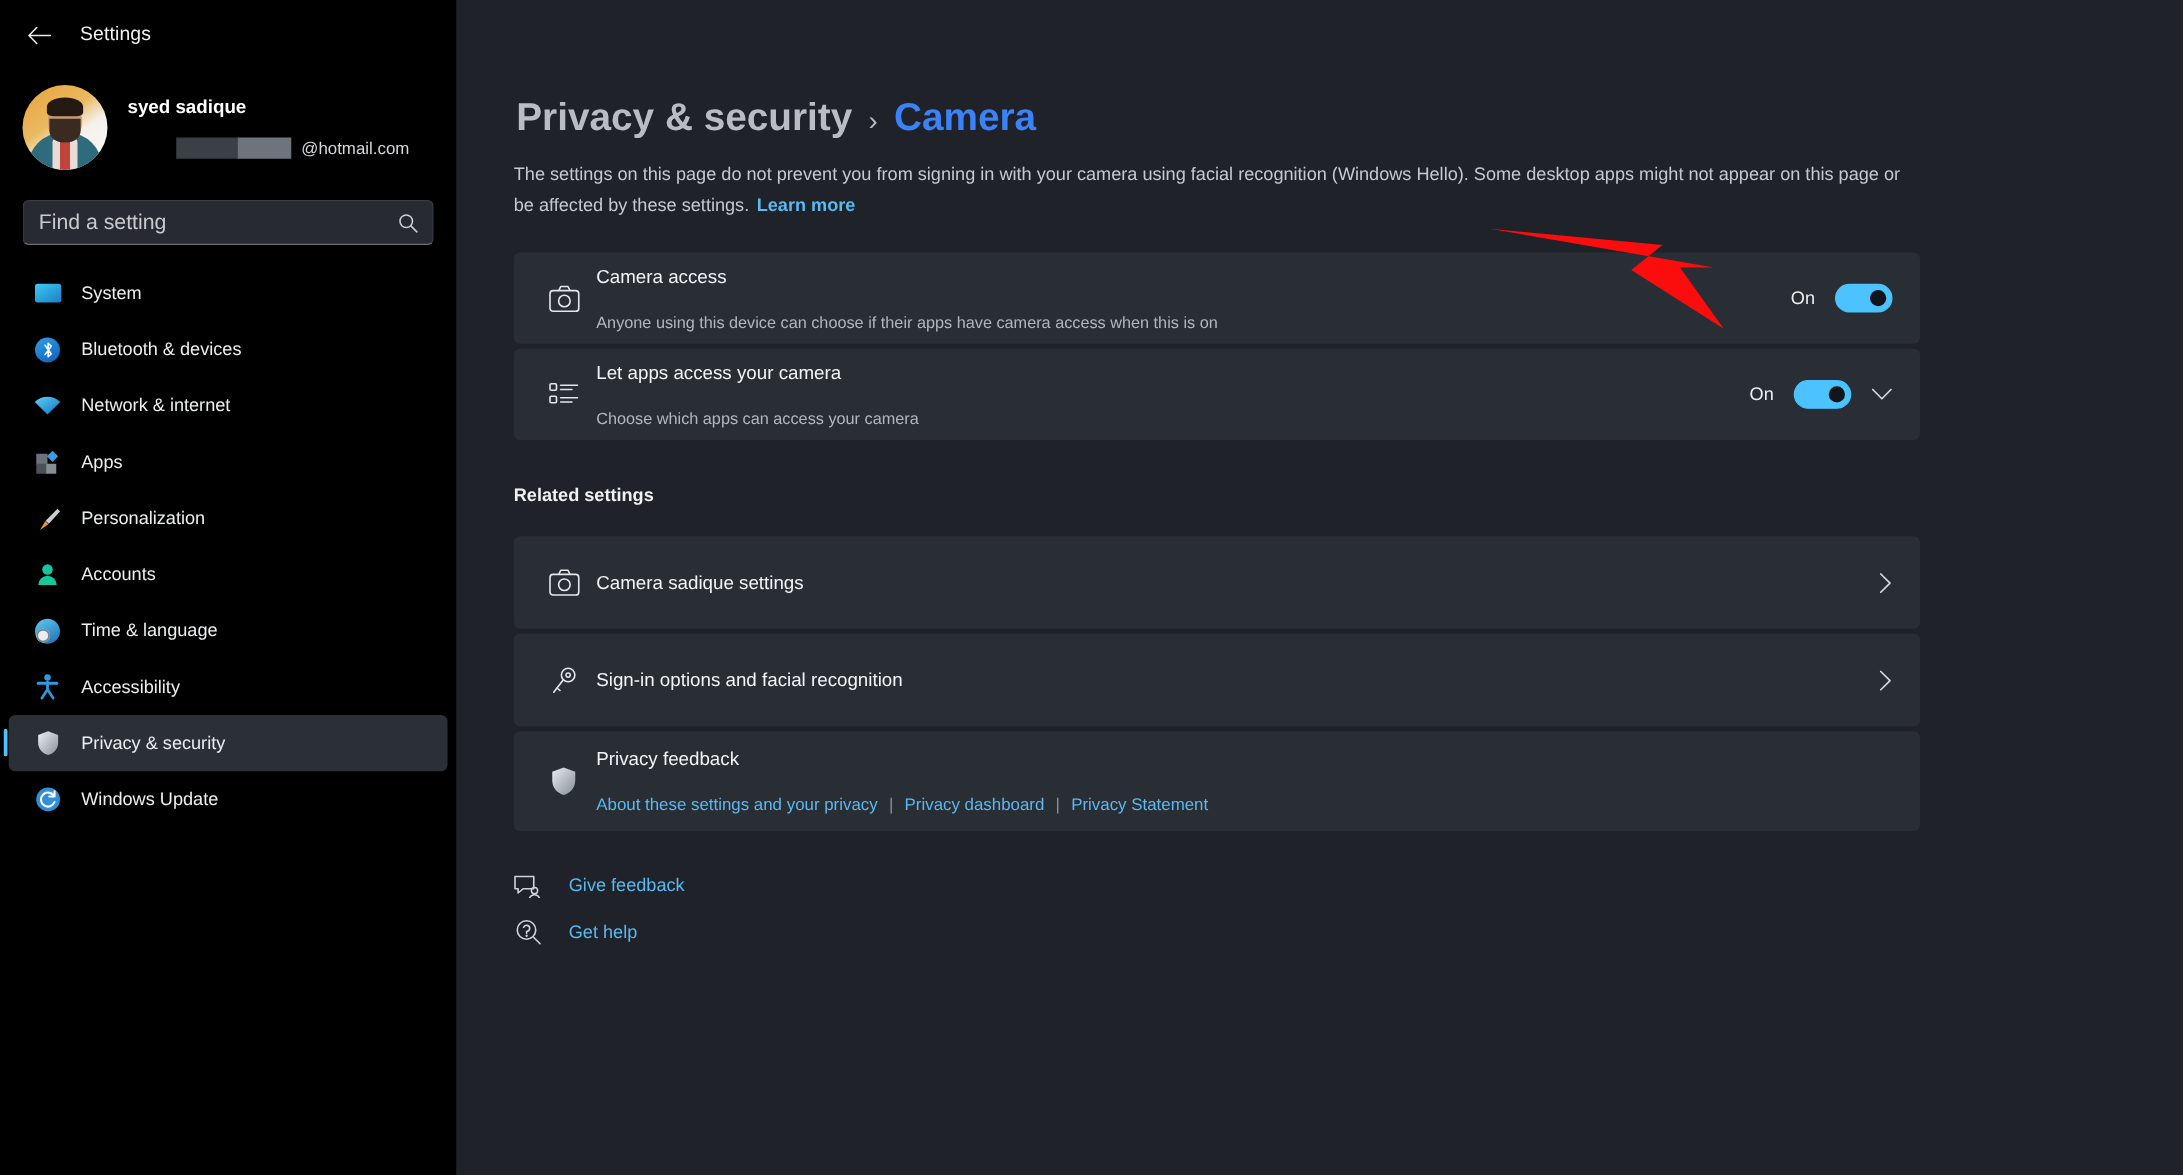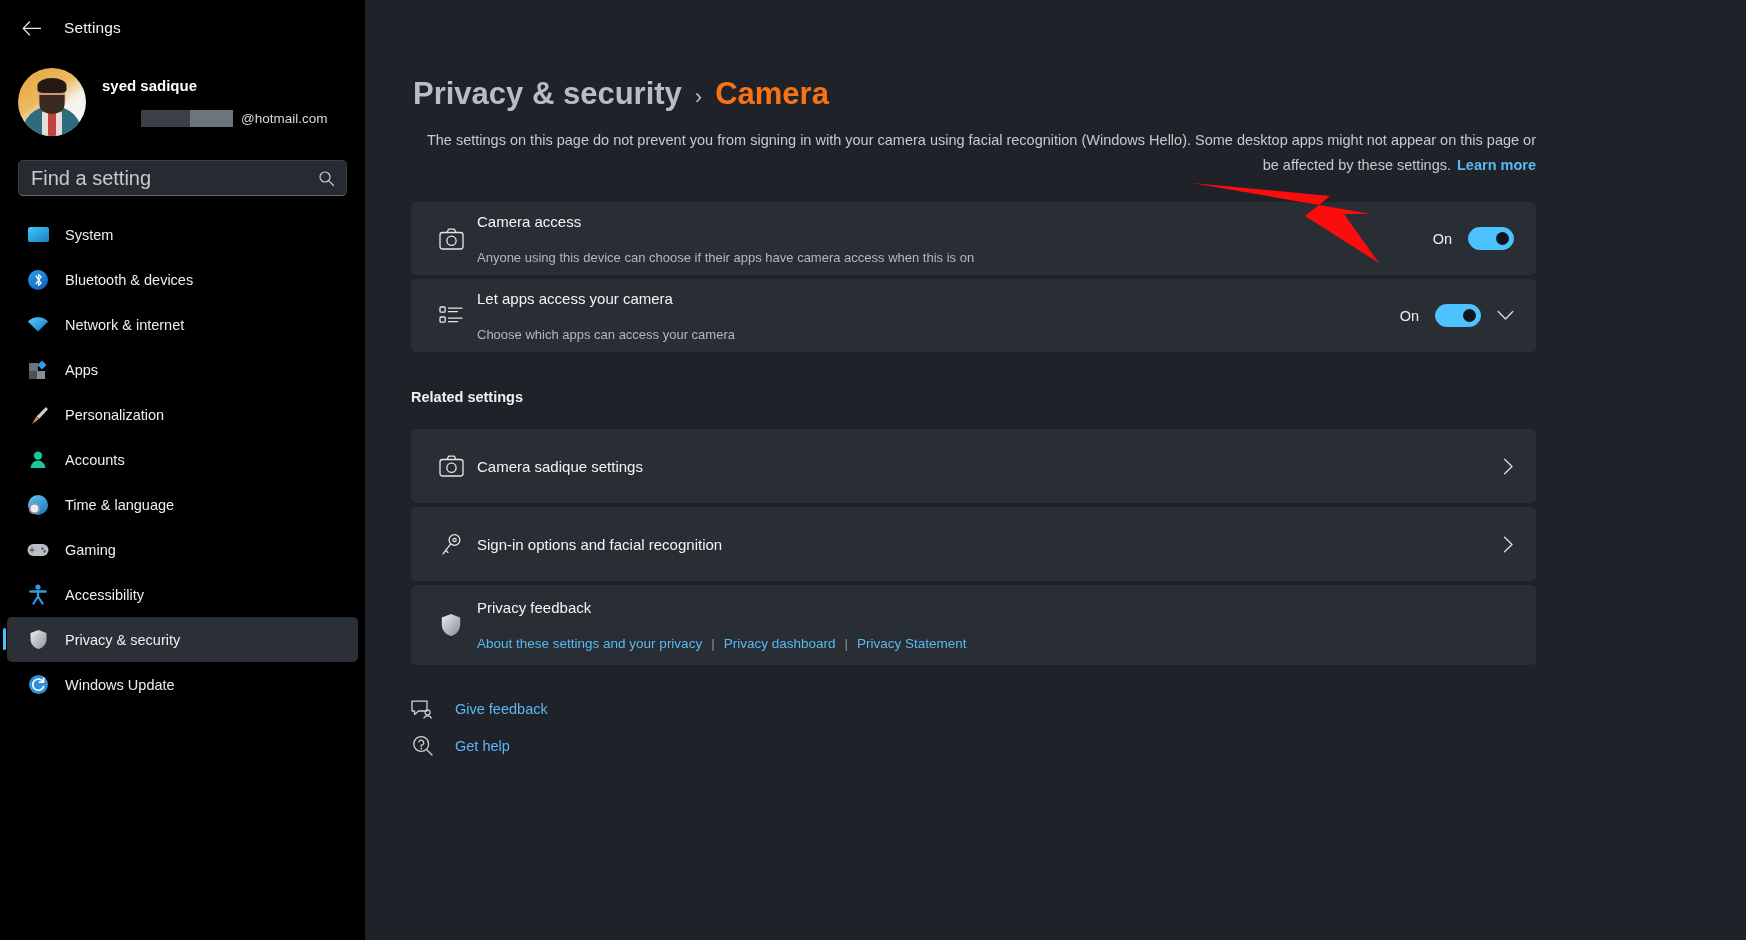--- a/index.html
+++ b/index.html
@@ -76,21 +76,21 @@
 
   .search-wrap { padding: 10px 18px 14px 18px; }
   .search-box {
     position: relative; height: 36px; border-radius: 5px;
     background: #272b31; border: 1px solid #3a3f46;
     border-bottom: 1px solid #6a6f77;
     display: flex; align-items: center;
   }
   .search-box input {
     flex: 1; background: transparent; border: 0; outline: none;
-    color: #d8dade; font-size: 20px; padding: 0 34px 0 12px;
+    color: #d8dade; font-size: 17px; padding: 0 34px 0 12px;
     font-family: "Liberation Sans", sans-serif;
   }
   .search-box input::placeholder { color: #c8cacd; }
   .search-icon { position: absolute; right: 11px; top: 9px; }
 
   .nav { padding: 2px 7px 0 7px; display: flex; flex-direction: column; }
   .nav-item {
     position: relative; height: 45px; display: flex; align-items: center;
     gap: 16px; padding-left: 20px; border-radius: 5px; cursor: pointer;
     margin-bottom: 0px;
@@ -119,25 +119,25 @@
     width:11px; height:11px; border-radius:50%; background:#e9edf2;
     box-shadow: inset 0 0 0 1.5px #7b838d; }
 
   
   .main { flex: 1; height: 940px; padding: 0; overflow: hidden; position: relative; }
   .main-inner { padding: 76px 0 0 0; }
   .breadcrumb { padding-left: 2px; display: flex; align-items: baseline; gap: 13px;
     font-size: 31px; font-weight: bold; margin-left: 46px; }
   .bc-parent { color: #b9bdc3; cursor: pointer; }
   .bc-sep { color: #b9bdc3; font-size: 22px; font-weight: normal; }
-  .bc-current { color: #f97316; }
+  .bc-current { color: #3b82f6; }
 
   .page-desc {
     margin: 16px 0 0 46px; width: 1125px;
-    font-size: 14.5px; line-height: 25px; color: #c6c9ce; text-align: right;
+    font-size: 14.5px; line-height: 25px; color: #c6c9ce;
   }
   .page-desc .lnk { color: #5bb8f0; font-weight: bold; cursor: pointer; margin-left: 6px; }
 
   .cards { margin: 24px 0 0 46px; width: 1125px; display: flex; flex-direction: column; gap: 4px; }
   .card {
     background: #292e35; border-radius: 5px;
     display: flex; align-items: center; gap: 0;
     padding: 0 22px 0 20px; position: relative;
   }
   .card.toggle-row { height: 73px; }
@@ -292,31 +292,20 @@
         <span class="lbl">Accounts</span>
       </div>
 
       <div class="nav-item">
         <span class="ico">
             <span class="ico-time"></span>
           </span>
         <span class="lbl">Time &amp; language</span>
       </div>
 
-      <div class="nav-item">
-        <span class="ico">
-          <svg width="22" height="14" viewBox="0 0 22 14">
-            <rect x="0.5" y="1" width="21" height="12" rx="6" fill="#b9bfc6"></rect>
-            <path d="M5 5 V9 M3 7 H7" stroke="#5b626a" stroke-width="1.3" stroke-linecap="round"></path>
-            <circle cx="15.5" cy="5.6" r="1.3" fill="#5b626a"></circle>
-            <circle cx="17.6" cy="8.4" r="1.3" fill="#5b626a"></circle>
-          </svg>
-        </span>
-        <span class="lbl">Gaming</span>
-      </div>
 
       <div class="nav-item">
         <span class="ico">
           <svg width="18" height="21" viewBox="0 0 18 21">
             <circle cx="9" cy="3" r="2.6" fill="#2f9ae0"></circle>
             <path d="M1.5 7.5 H16.5" stroke="#2f9ae0" stroke-width="2.4" stroke-linecap="round"></path>
             <path d="M9 6.5 V13 M9 12.5 L4.5 19.5 M9 12.5 L13.5 19.5" stroke="#2f9ae0" stroke-width="2.2" stroke-linecap="round" fill="none"></path>
           </svg>
         </span>
         <span class="lbl">Accessibility</span>

